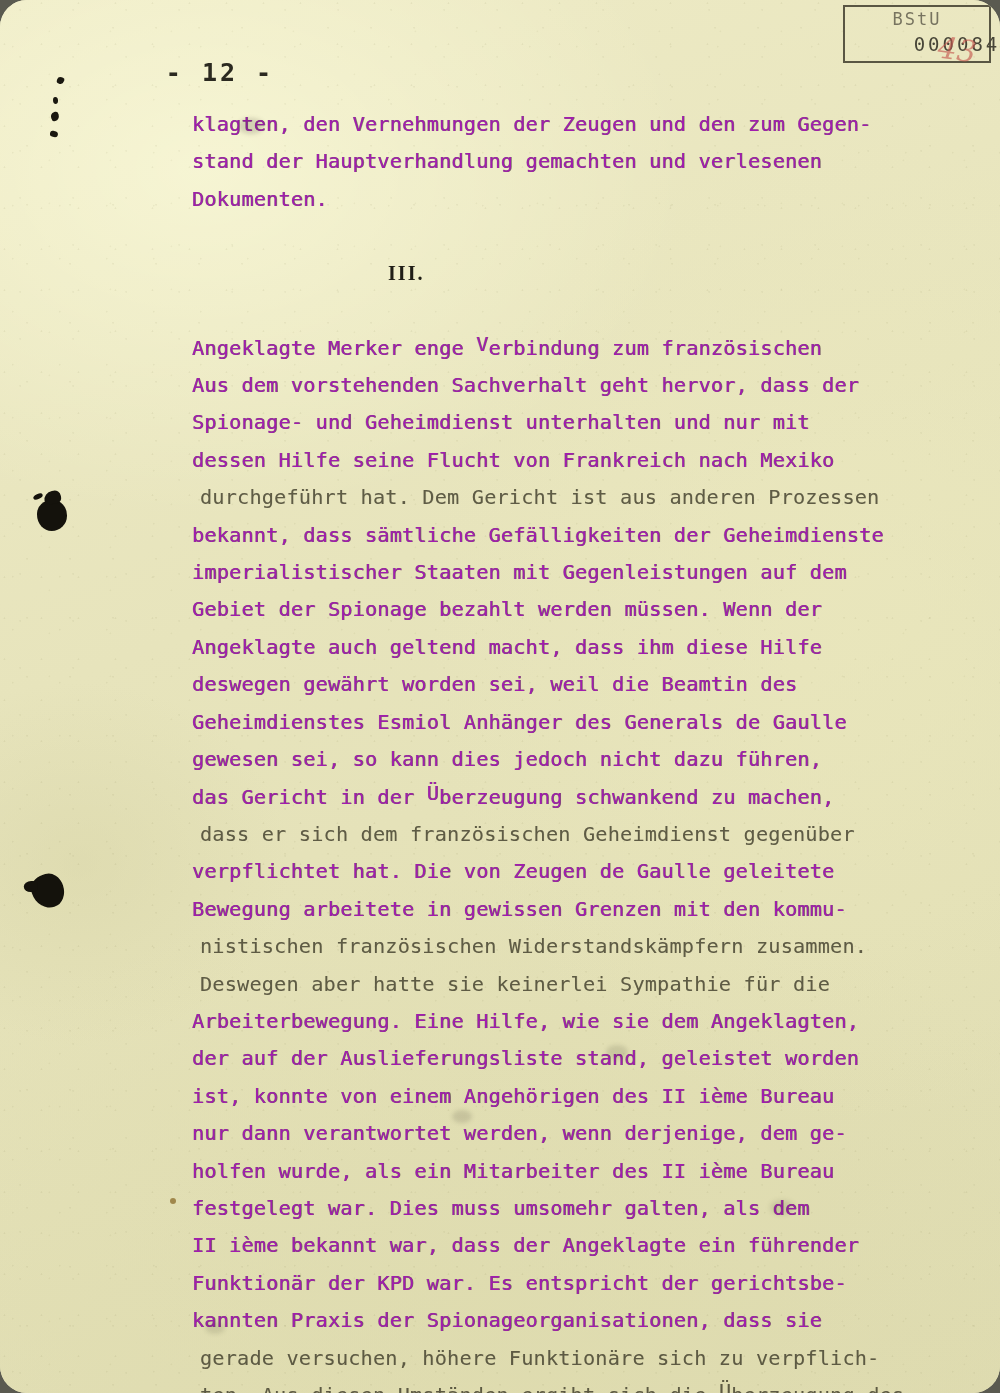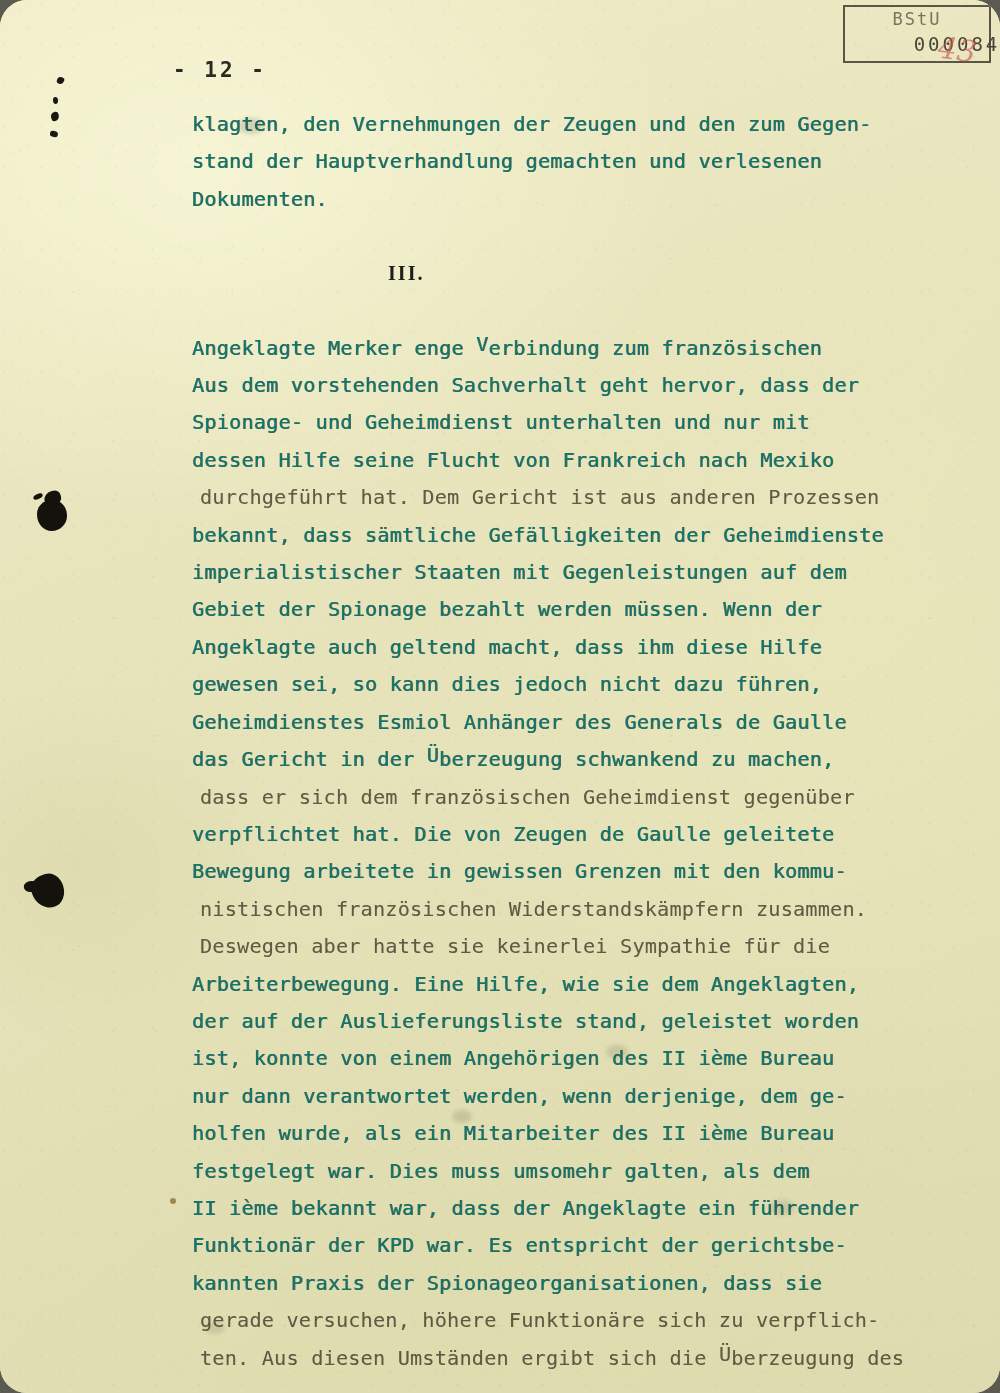--- a/index.html
+++ b/index.html
@@ -97,21 +97,21 @@
 
   
   #page-number {
     position: absolute;
     left: 0;
     top: 58px;
     width: 1000px;
     text-align: center;
     padding-right: 560px;
     box-sizing: border-box;
-    font-size: 21px;
+    font-size: 25px;
     letter-spacing: 3px;
     color: #2b2920;
     font-weight: bold;
     z-index: 5;
   }
 
   
   #body-text {
     position: absolute;
     left: 192px;
@@ -125,21 +125,21 @@
     line-height: 37.4px;
     letter-spacing: 0.2px;
     color: #26241c;
     white-space: pre;
     font-family: "DejaVu Sans Mono", monospace;
     text-shadow:
       0.35px 0 0 rgba(38,36,28,0.40),
       -0.3px 0.25px 0 rgba(38,36,28,0.20);
   }
   .line.faint { color: #45422f; opacity: 0.84; text-shadow: 0.3px 0 0 rgba(60,56,38,0.25); margin-left: 8px; }
-  .line.bold  { color: #0f766e; text-shadow: 0.55px 0 0 rgba(29,27,20,0.55), -0.35px 0.3px 0 rgba(29,27,20,0.3); }
+  .line.bold  { color: #a21caf; text-shadow: 0.55px 0 0 rgba(29,27,20,0.55), -0.35px 0.3px 0 rgba(29,27,20,0.3); }
   .gap { height: 37px; }
 
   .section-heading {
     font-size: 20.2px;
     line-height: 37.4px;
     letter-spacing: 2px;
     color: #201e17;
     font-weight: bold;
     padding-left: 196px;
     font-family: Liberation Serif, serif;
@@ -243,22 +243,23 @@
     <div class="para">
       <div class="line bold">Angeklagte Merker enge <span class="raised">V</span>erbindung zum französischen</div>
       <div class="line bold">Aus dem vorstehenden Sachverhalt geht hervor, dass der</div>
       <div class="line bold">Spionage- und Geheimdienst unterhalten und nur mit</div>
       <div class="line bold">dessen Hilfe seine Flucht von Frankreich nach Mexiko</div>
       <div class="line faint">durchgeführt hat. Dem Gericht ist aus anderen Prozessen</div>
       <div class="line bold">bekannt, dass sämtliche Gefälligkeiten der Geheimdienste</div>
       <div class="line bold">imperialistischer Staaten mit Gegenleistungen auf dem</div>
       <div class="line bold">Gebiet der Spionage bezahlt werden müssen. Wenn der</div>
       <div class="line bold">Angeklagte auch geltend macht, dass ihm diese Hilfe</div>
+      <div class="line bold">deswegen gewährt worden sei, weil die Beamtin des</div>
+      <div class="line bold">Geheimdienstes Esmiol Anhänger des Generals de Gaulle</div>
       <div class="line bold">gewesen sei, so kann dies jedoch nicht dazu führen,</div>
-      <div class="line bold">Geheimdienstes Esmiol Anhänger des Generals de Gaulle</div>
       <div class="line bold">das Gericht in der <span class="raised">Ü</span>berzeugung schwankend zu machen,</div>
       <div class="line faint">dass er sich dem französischen Geheimdienst gegenüber</div>
       <div class="line bold">verpflichtet hat. Die von Zeugen de Gaulle geleitete</div>
       <div class="line bold">Bewegung arbeitete in gewissen Grenzen mit den kommu-</div>
       <div class="line faint">nistischen französischen Widerstandskämpfern zusammen.</div>
       <div class="line faint">Deswegen aber hatte sie keinerlei Sympathie für die</div>
       <div class="line bold">Arbeiterbewegung. Eine Hilfe, wie sie dem Angeklagten,</div>
       <div class="line bold">der auf der Auslieferungsliste stand, geleistet worden</div>
       <div class="line bold">ist, konnte von einem Angehörigen des II ième Bureau</div>
       <div class="line bold">nur dann verantwortet werden, wenn derjenige, dem ge-</div>

